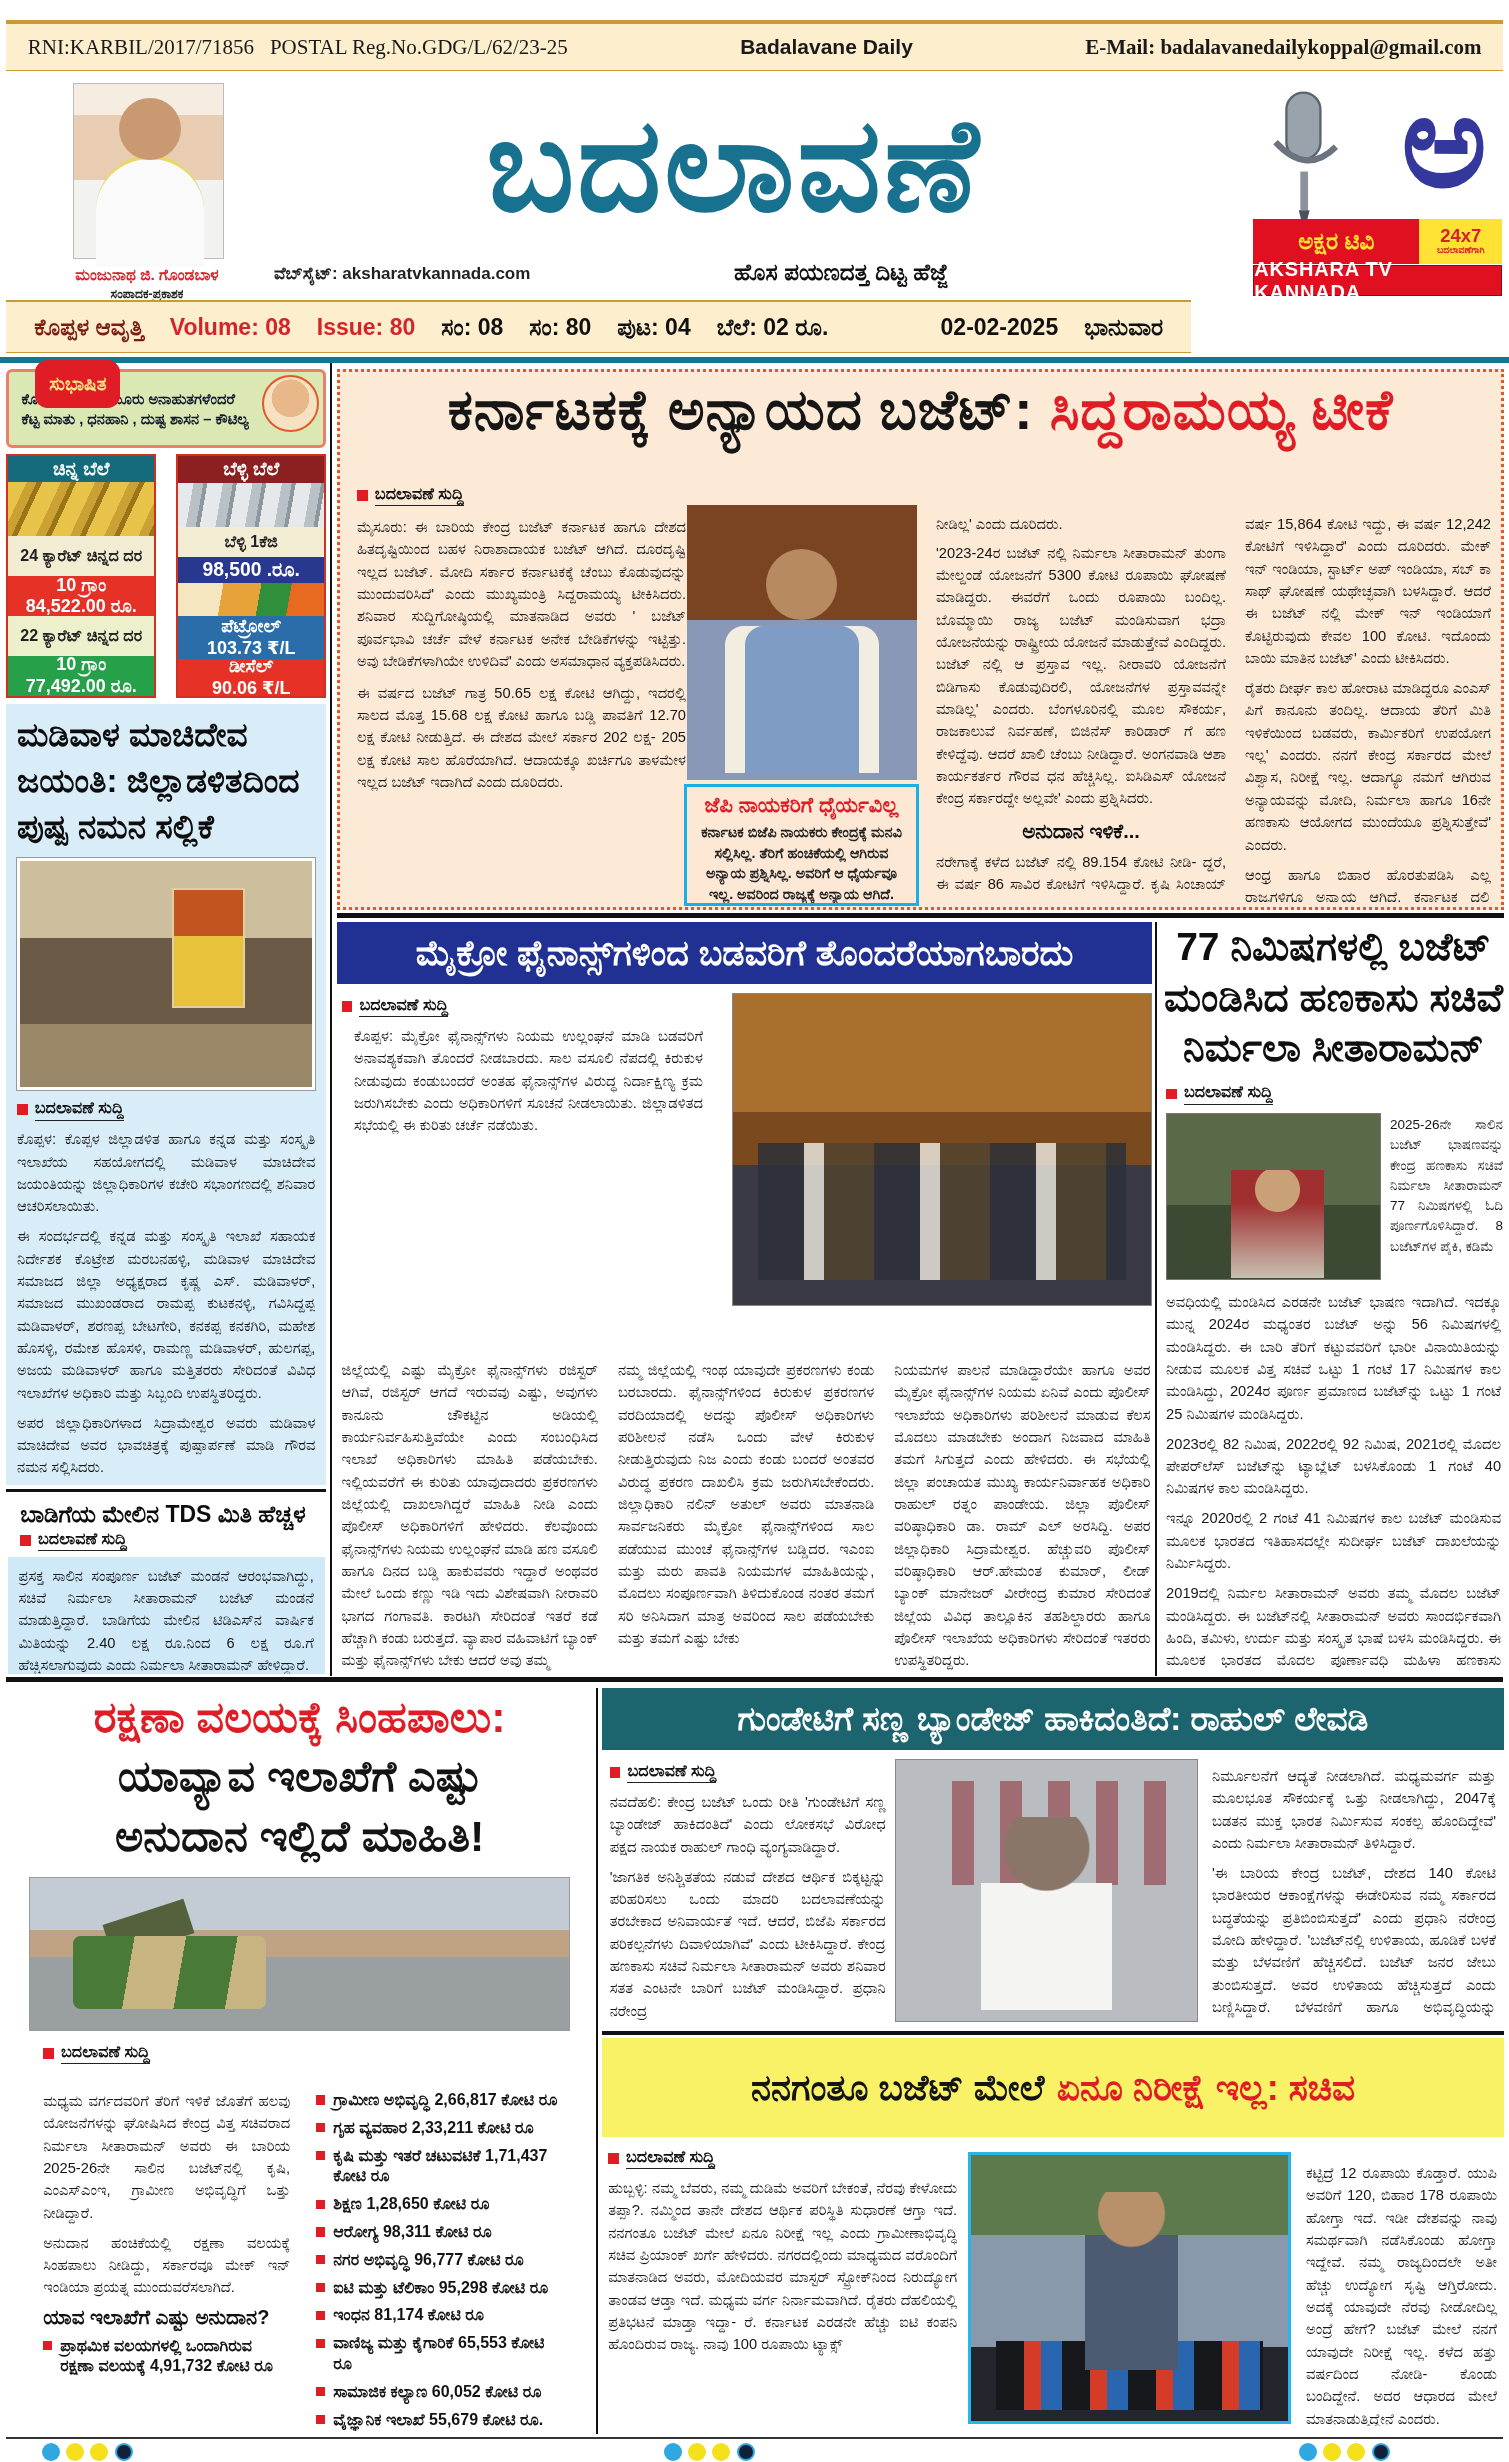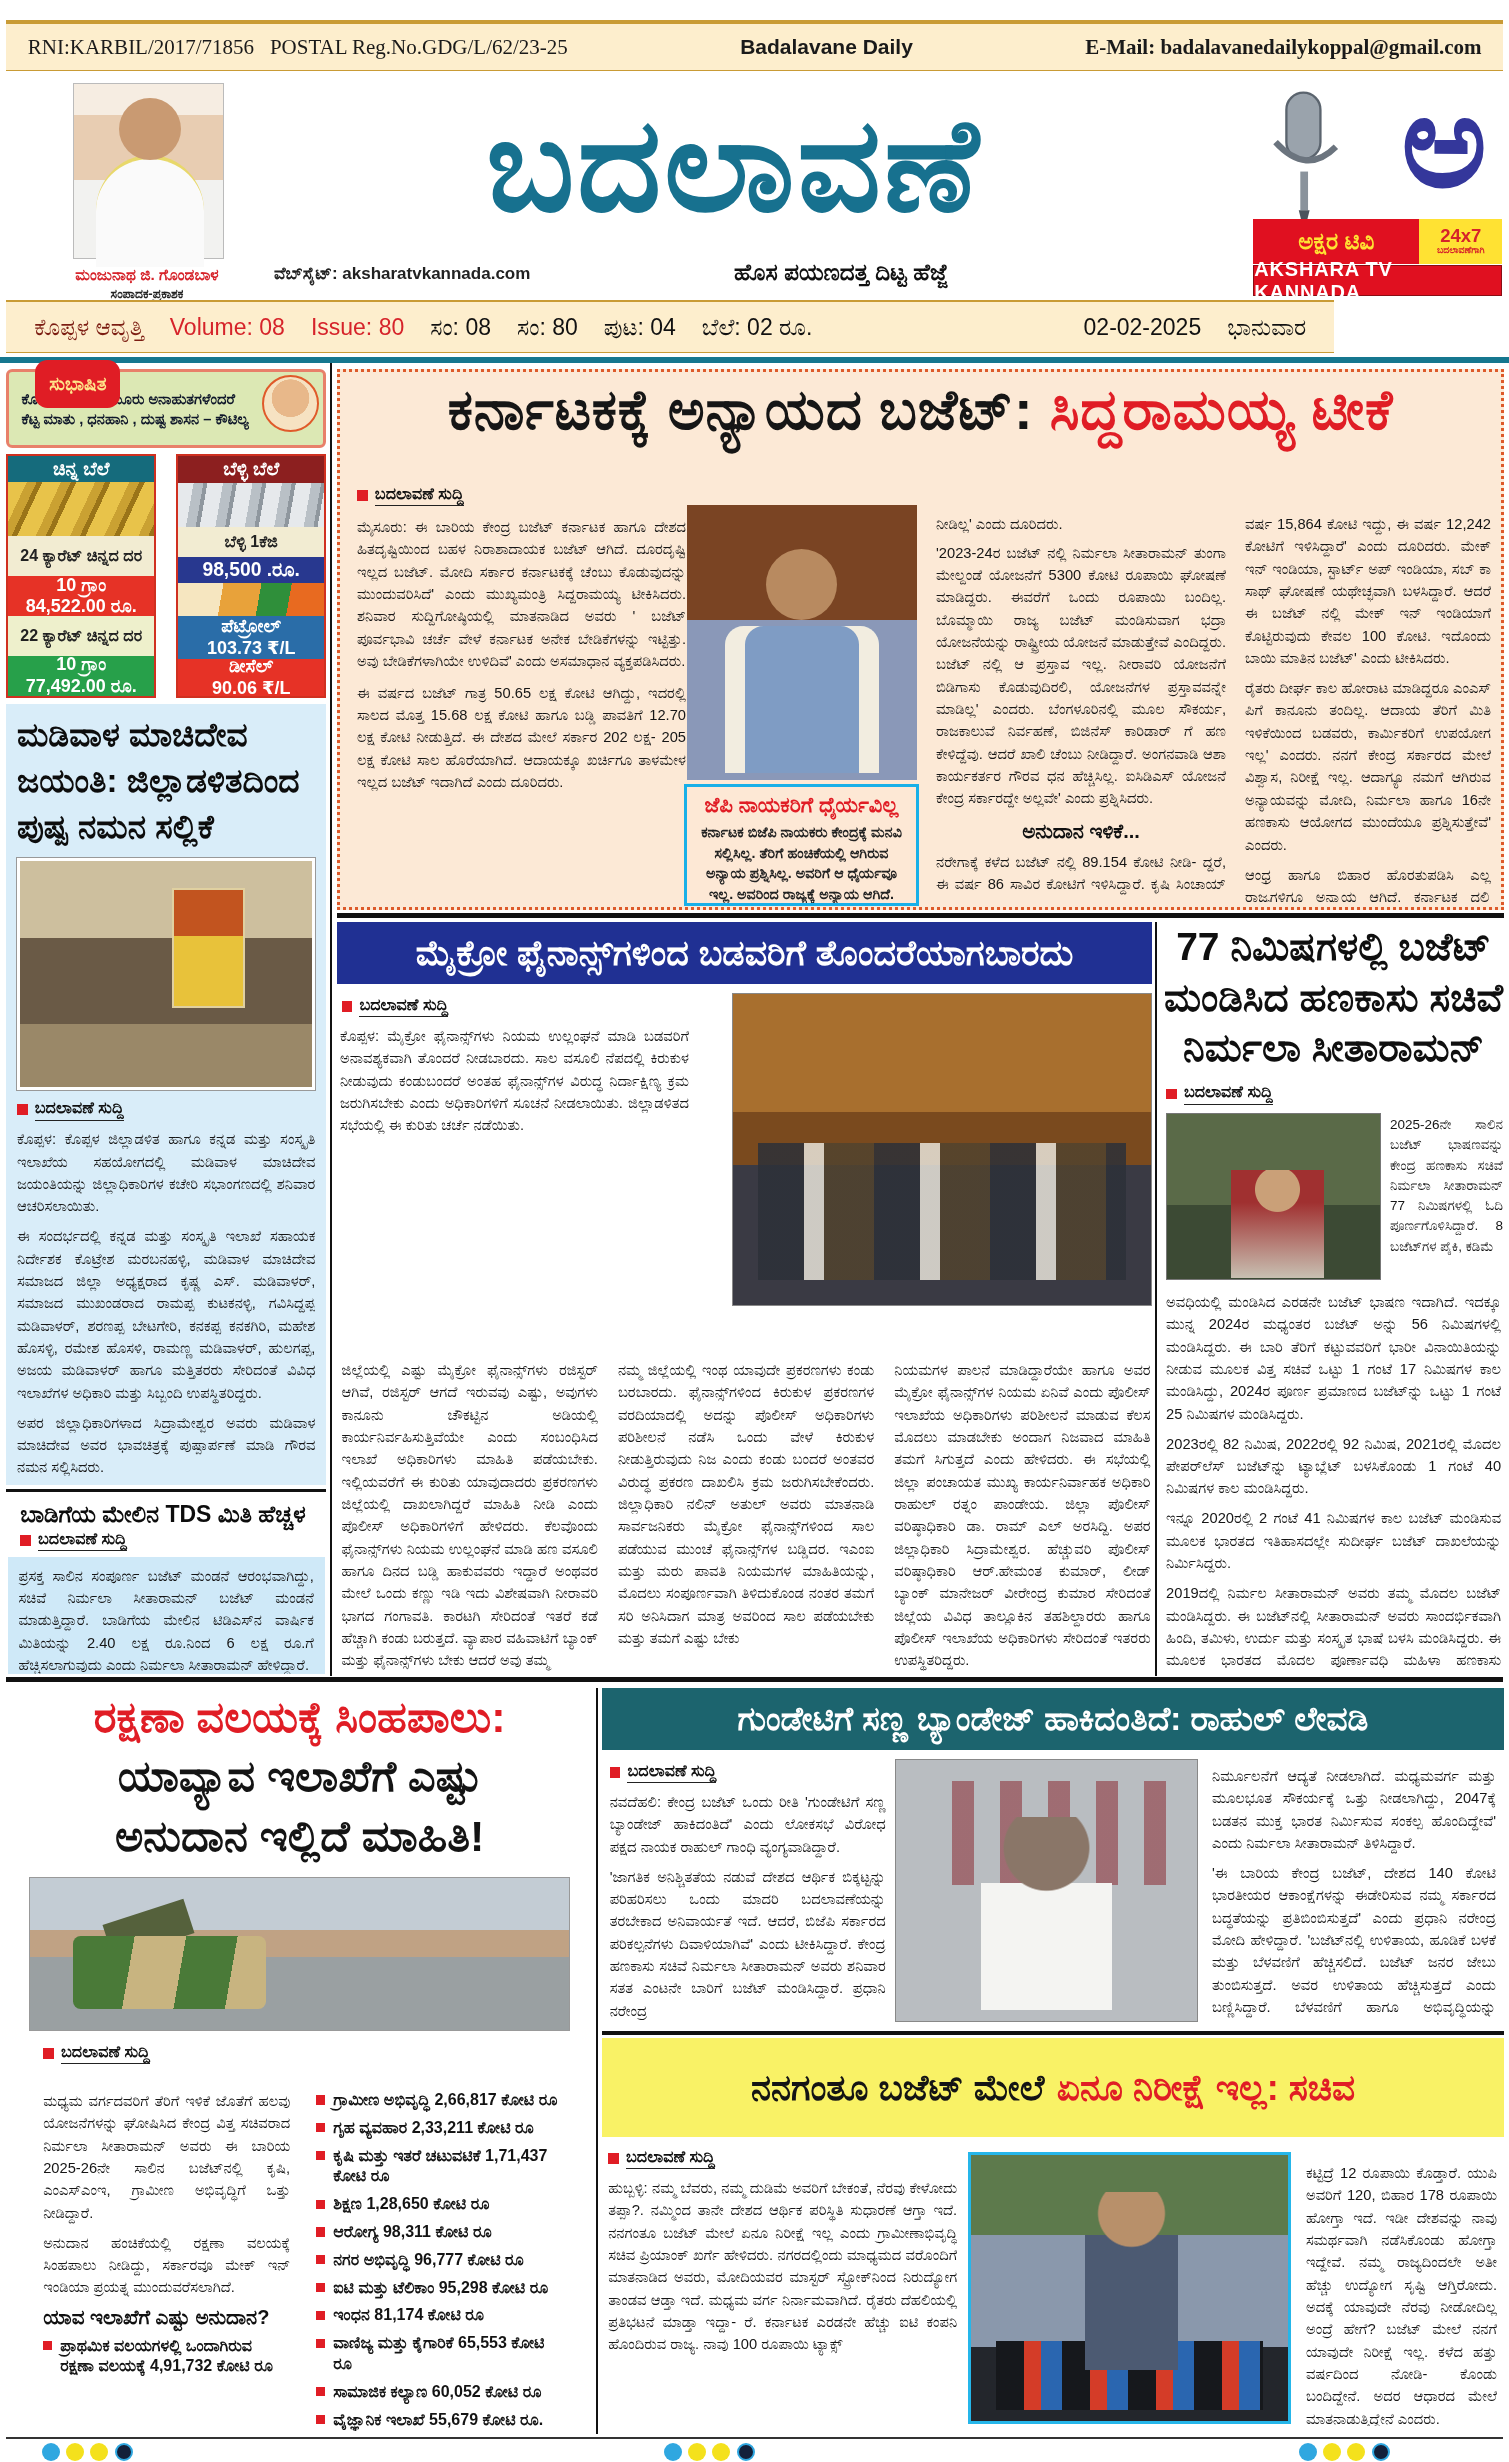--- a/index.html
+++ b/index.html
@@ -40,24 +40,24 @@
   .tv-name1 { flex:1; text-align:center; color:#ffe233; font-weight:800; font-size:23px; }
   .tv-badgebox { width:83px; height:100%; background:#ffe233; display:flex; flex-direction:column;
                  align-items:center; justify-content:center; }
   .tv-badge { color:#d6232a; font-weight:800; font-size:18.5px; line-height:18.5px; }
   .tv-badge2 { color:#d6232a; font-weight:bold; font-size:9.3px; }
   .tv-strip { position:absolute; left:0; bottom:0; width:249px; height:31px; background:#e01020;
               border:1.5px solid #8a0d14; color:#fff; font-weight:800; font-size:20px;
               display:flex; align-items:center; justify-content:center; letter-spacing:0.8px; }
 
   
-  .issuebar { top:300px; left:6.2px; width:1328px; height:53px; background:#fdeecd;
+  .issuebar { top:300px; left:6.2px; width:1185px; height:53px; background:#fdeecd;
               border-top:2.3px solid #c99b35; border-bottom:1.5px solid #c99b35;
               display:flex; align-items:center; gap:26px; padding:0 28px;
-              font-size:23px; font-weight:normal; color:#111; }
+              font-size:23px; font-weight:bold; color:#111; }
   .issuebar .ed { color:#7c1d12; }
   .issuebar .redlab { color:#d6232a; }
   .teal-rule { top:357px; left:0px; width:1510px; height:6.2px; background:#15778f; }
 
   
   .byline { display:flex; align-items:center; gap:7px; font-weight:bold; font-size:16px; color:#111; }
   .byline .sq { width:10.8px; height:10.8px; background:#e01d25; flex:0 0 auto; }
   .byline .txt { border-bottom:1.5px solid #222; padding-bottom:2.3px; }
   .btxt { font-size:14.7px; line-height:1.52; text-align:justify; color:#161616; overflow:hidden; }
   .vline { background:#111; }
@@ -126,21 +126,21 @@
   .lead-c3 { position:absolute; left:596px; top:141px; width:290px; height:389px; }
   .lead-sub { text-align:center; font-weight:800; font-size:20px; margin:6.2px 0 4.6px 0; color:#111; }
   .lead-c4 { position:absolute; left:905px; top:141px; width:246px; height:389px; }
   .hr1 { top:913px; left:337px; width:1167px; height:4.6px; }
 
   
   .micro { top:922px; left:337px; width:815px; height:754px; overflow:hidden; }
   .micro-bar { width:100%; height:62px; background:#203093; color:#fff; font-weight:800; font-size:35px;
                display:flex; align-items:center; justify-content:center; }
   .micro-byline { position:absolute; left:4.6px; top:74px; }
-  .micro-lede { position:absolute; left:3px; top:103px; width:349px; height:324px; }
+  .micro-lede { position:absolute; left:17px; top:103px; width:349px; height:324px; }
   .micro-photo { position:absolute; left:395px; top:71px; width:420px; height:313px; border:0.8px solid #888;
        background:linear-gradient(#a86f2e 0 38%, #7a4a1e 38% 55%, #3a3a44 55% 100%); }
   .micro-photo::after { content:""; position:absolute; left:6%; bottom:8%; width:88%; height:44%;
        background:repeating-linear-gradient(90deg,#2c3038 0 46px,#e8e4da 46px 66px,#51432e 66px 116px); opacity:.85; }
   .micro-cols { position:absolute; left:4.6px; top:437px; width:809px; height:312px; display:flex; gap:20px; }
   .micro-cols .col { flex:1; }
 
   .vd2 { top:922px; left:1155px; width:2.3px; height:754px; }
 
   

